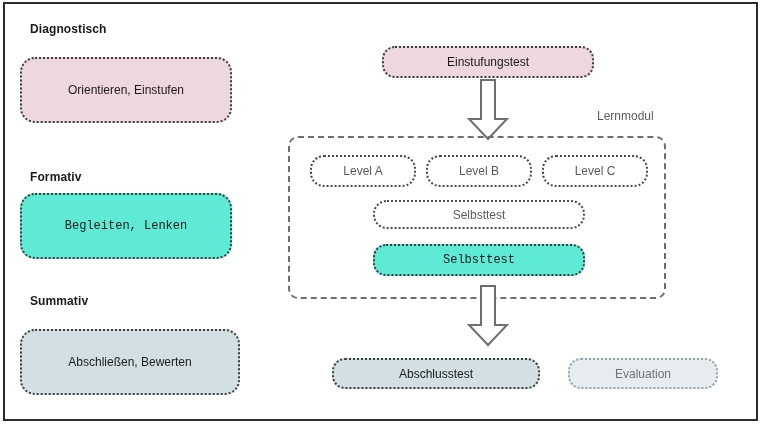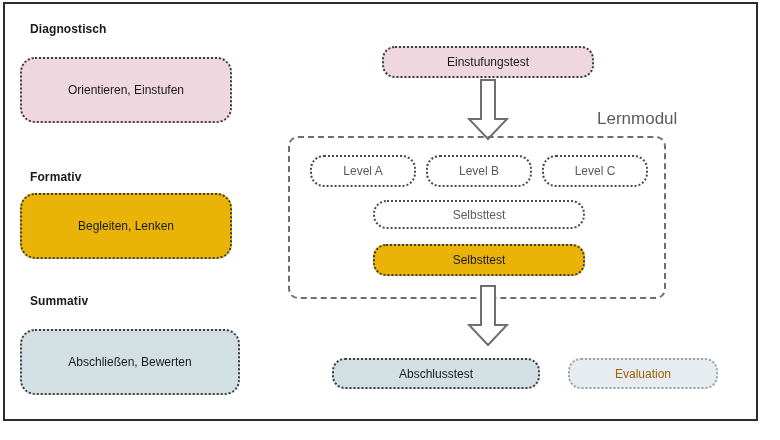--- a/index.html
+++ b/index.html
@@ -55,48 +55,48 @@
     font-size: 12px;
     color: #1a1a1a;
     text-align: center;
     white-space: nowrap;
   }
 
   .node.big { border-radius: 15px; }
 
   
   .fill-pink   { background: #eed7de; }
-  .fill-purple { background: #eab308; }
+  .fill-purple { background: #5eead4; font-family: Liberation Mono, monospace; }
   .fill-blue   { background: #d3e0e3; }
   .fill-white  { background: #ffffff; }
   .fill-evalu  { background: #e6ecef; }
 
   
   .node.light {
     border-color: #4a4a4a;
     color: #5a5a5a;
     border-radius: 14px;
   }
   .node.faint {
     border-color: #9aa4a8;
-    color: #a16207;
+    color: #737373;
     border-radius: 13px;
   }
 
   
   .module-box {
     position: absolute;
     box-sizing: border-box;
     border: 2px dashed #6e6e6e;
     border-radius: 10px;
     background: transparent;
   }
   .module-label {
     position: absolute;
-    font-size: 17px;
+    font-size: 12px;
     color: #5c5c5c;
     white-space: nowrap;
   }
 
   
   .arrow {
     position: absolute;
   }
   .arrow svg { display: block; }
 </style>

